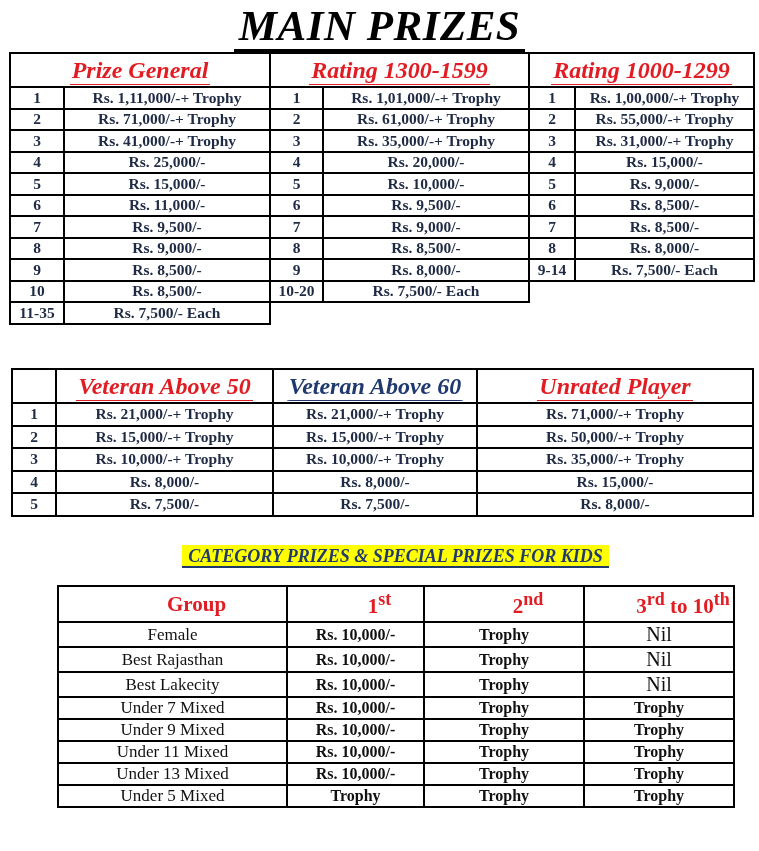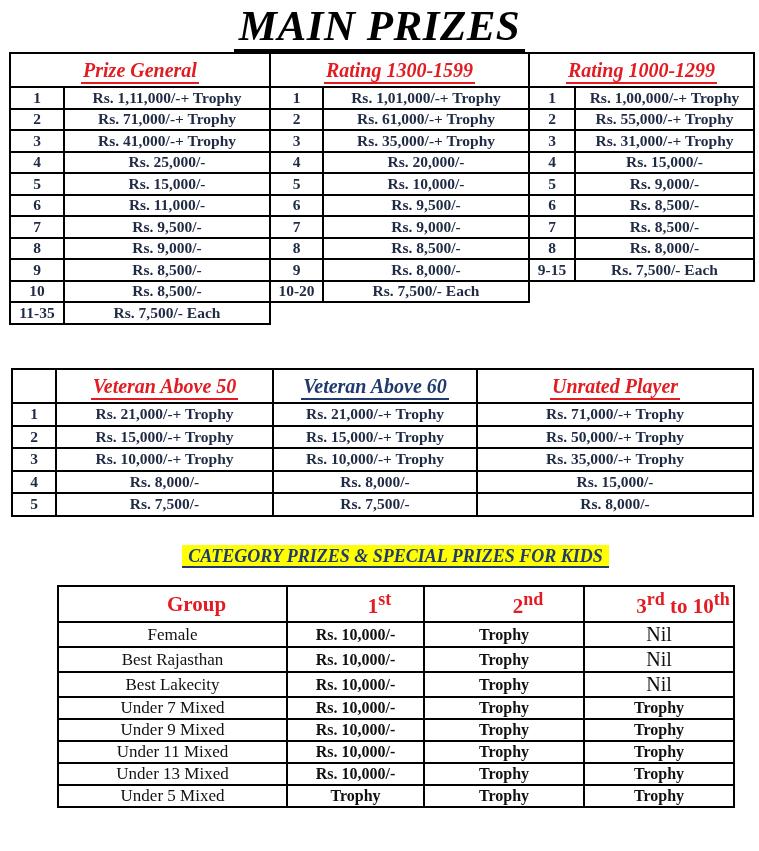--- a/index.html
+++ b/index.html
@@ -9,21 +9,21 @@
     background:#ffffff;
     font-family:"Liberation Serif","DejaVu Serif",serif;
     color:#000;
   }
   table { border-collapse:collapse; table-layout:fixed; }
   th,td { border:2px solid #000; text-align:center; vertical-align:middle; padding:0; overflow:hidden; white-space:nowrap; }
 
   .title { position:absolute; top:1px; left:0; width:100%; text-align:center; font-style:italic; font-weight:bold; }
   .title .tt { font-size:43px; letter-spacing:.5px; border-bottom:4px solid #000; padding:0 5px 0; }
 
-  .t-head { font-size:20px; font-weight:bold; font-style:italic; }
+  .t-head { font-size:24px; font-weight:bold; font-style:italic;border-radius:17px; }
   .t-head .u { border-bottom:2.5px solid currentColor; padding:0 2px 1px; }
   .red { color:var(--red); }
   .navy { color:var(--navy); }
 
   #t1 { position:absolute; left:9px; top:52px; display:flex; align-items:flex-start; }
   #t1 table + table { margin-left:-2px; }
   .t1 th { height:34px; }
   .t1 td { height:21.5px; font-size:15.5px; font-weight:bold; color:var(--ink); }
 
   #t2 { position:absolute; left:11px; top:368px; }
@@ -200,21 +200,21 @@
         </tr>
         <tr>
           <td class="rank">7</td>
           <td class="prize">Rs. 8,500/-</td>
         </tr>
         <tr>
           <td class="rank">8</td>
           <td class="prize">Rs. 8,000/-</td>
         </tr>
         <tr>
-          <td class="rank">9-15</td>
+          <td class="rank">9-14</td>
           <td class="prize">Rs. 7,500/- Each</td>
         </tr>
       </tbody>
     </table>
   </div>
 
 <div id="t2">
     <table class="t2">
       <colgroup>
         <col style="width: 44px;">

